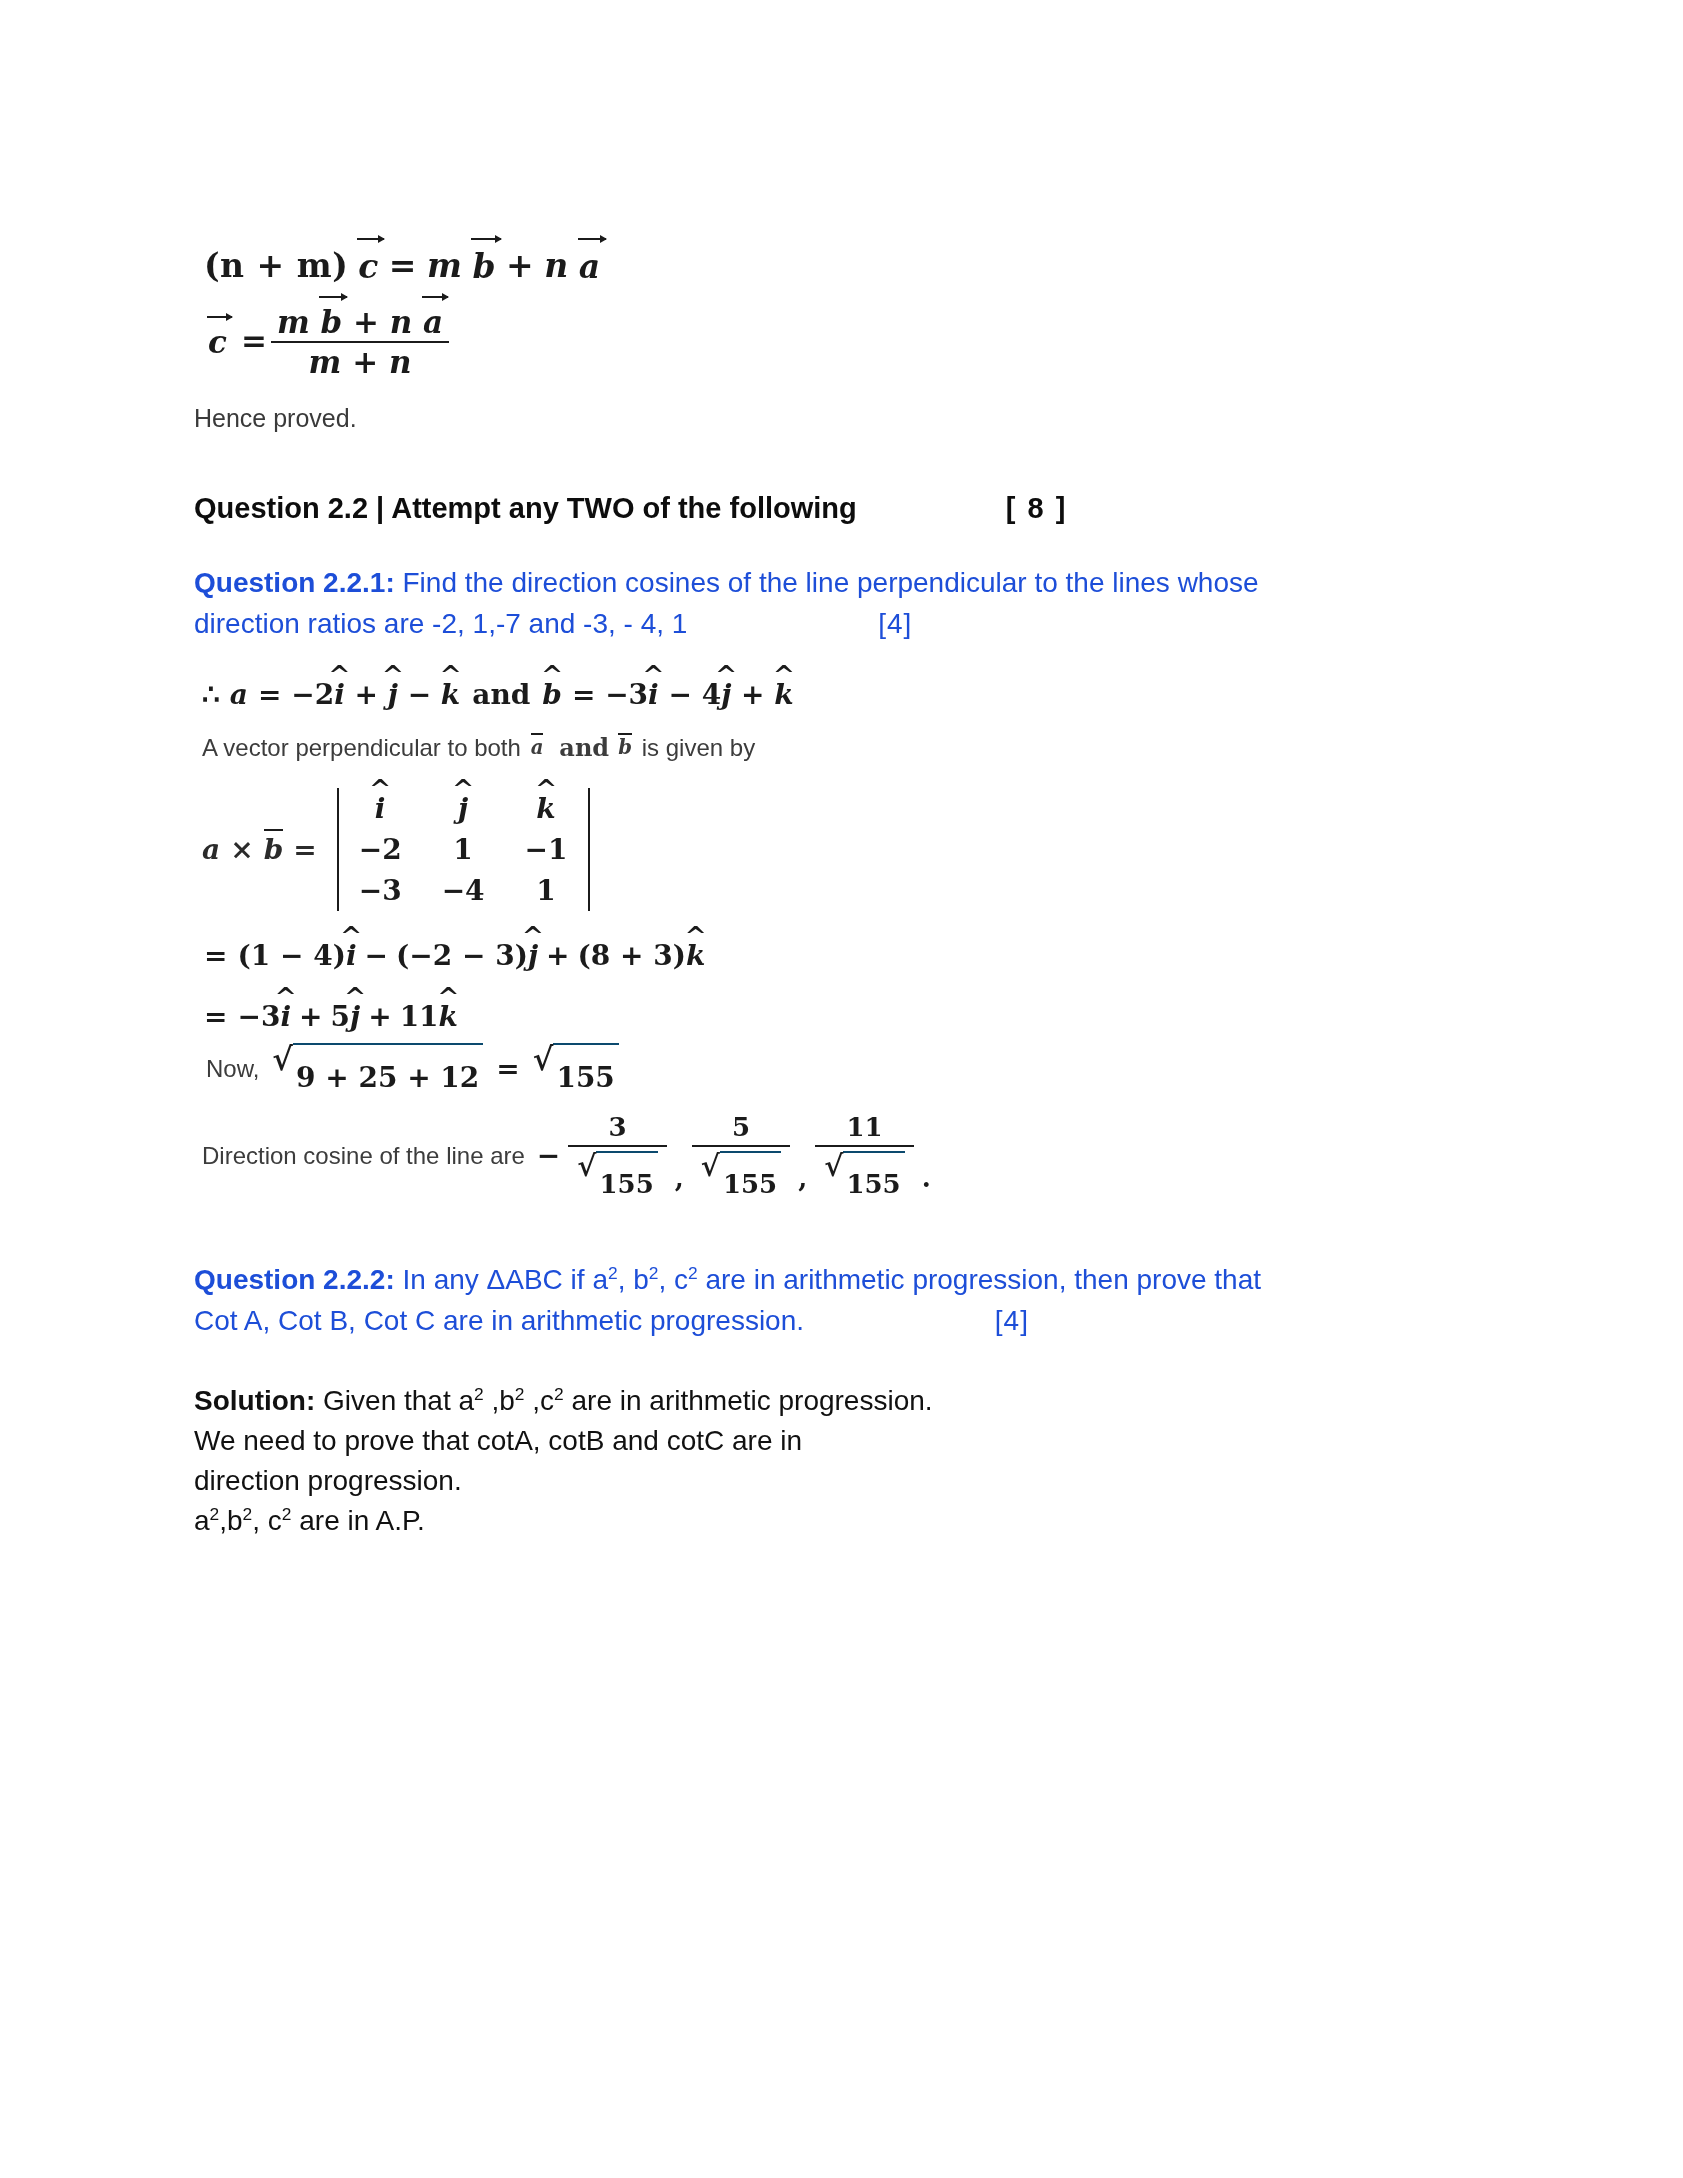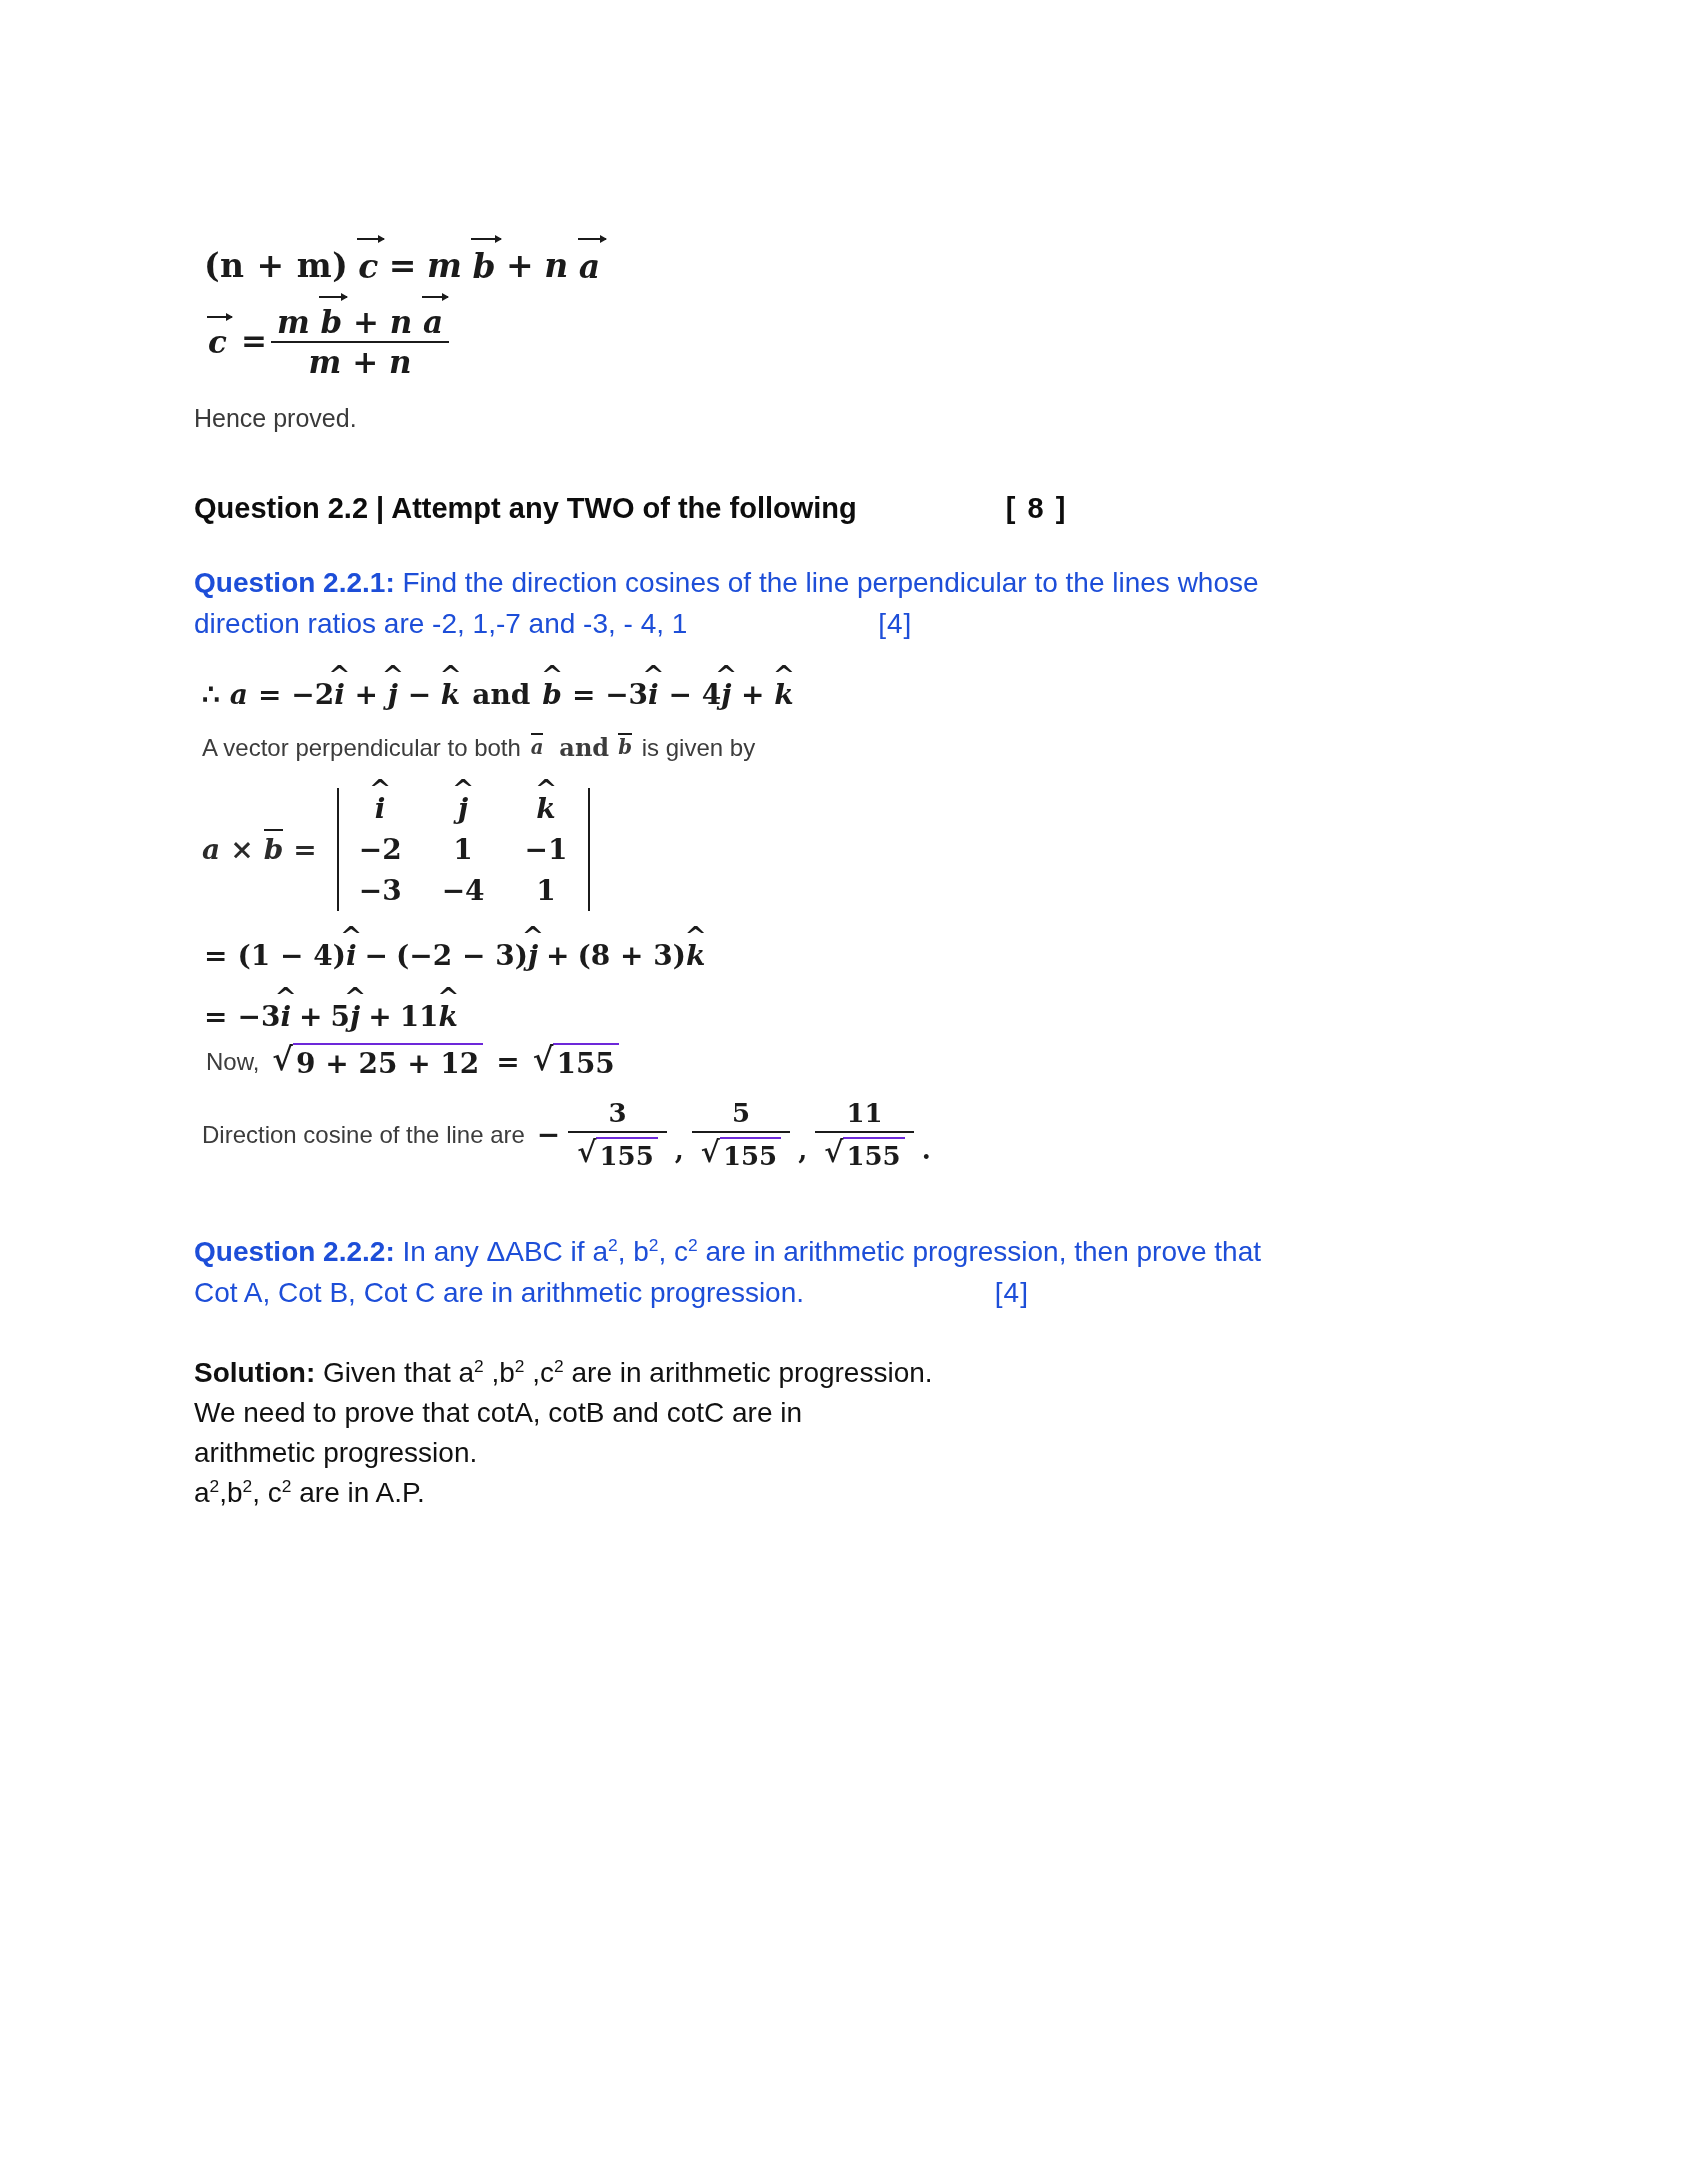--- a/index.html
+++ b/index.html
@@ -235,22 +235,22 @@
   .expand .eqsign { margin-right: 10px; font-weight: 700; }
 
   
   .rad { display: inline-flex; align-items: stretch; margin: 0 3px; }
   .rad .sign {
     font-size: 1.12em;
     line-height: 1;
     transform: translateY(1px);
   }
   .rad .body {
-    border-top: 2px solid #6d28d9;
-    padding: 2px 4px 0 3px;
+    border-top: 2px solid #0c4a6e;
+    padding: 16px 4px 0 3px;
   }
 
   .dc-line {
     display: flex;
     align-items: center;
     font-family: "Liberation Sans", sans-serif;
     font-size: 24px;
     color: #3c3c3c;
     margin-top: 18px;
     margin-left: 8px;
@@ -459,19 +459,19 @@
       <b>Question 2.2.2:</b>
       <span>In any ΔABC if  a</span><sup>2</sup><span>, b</span><sup>2</sup><span>, c</span><sup>2</sup><span> are in arithmetic progression, then prove that</span><br>
       <span>Cot A, Cot B, Cot C are in arithmetic progression.</span>
       <span class="marks-inline">[4]</span>
     </div>
 
     <div class="sol-para" style="line-height:1.42;">
       <b>Solution:</b>
       <span>Given that a</span><sup>2</sup><span> ,b</span><sup>2</sup><span> ,c</span><sup>2</sup><span> are in arithmetic progression.</span><br>
       <span>We need to prove that cotA, cotB and cotC are in</span><br>
-      <span>arithmetic progression.</span><br>
+      <span>direction progression.</span><br>
       <span>a</span><sup>2</sup><span>,b</span><sup>2</sup><span>, c</span><sup>2</sup><span> are in A.P.</span>
     </div>
 
   </div>
 </div>
 
 
 </body></html>

